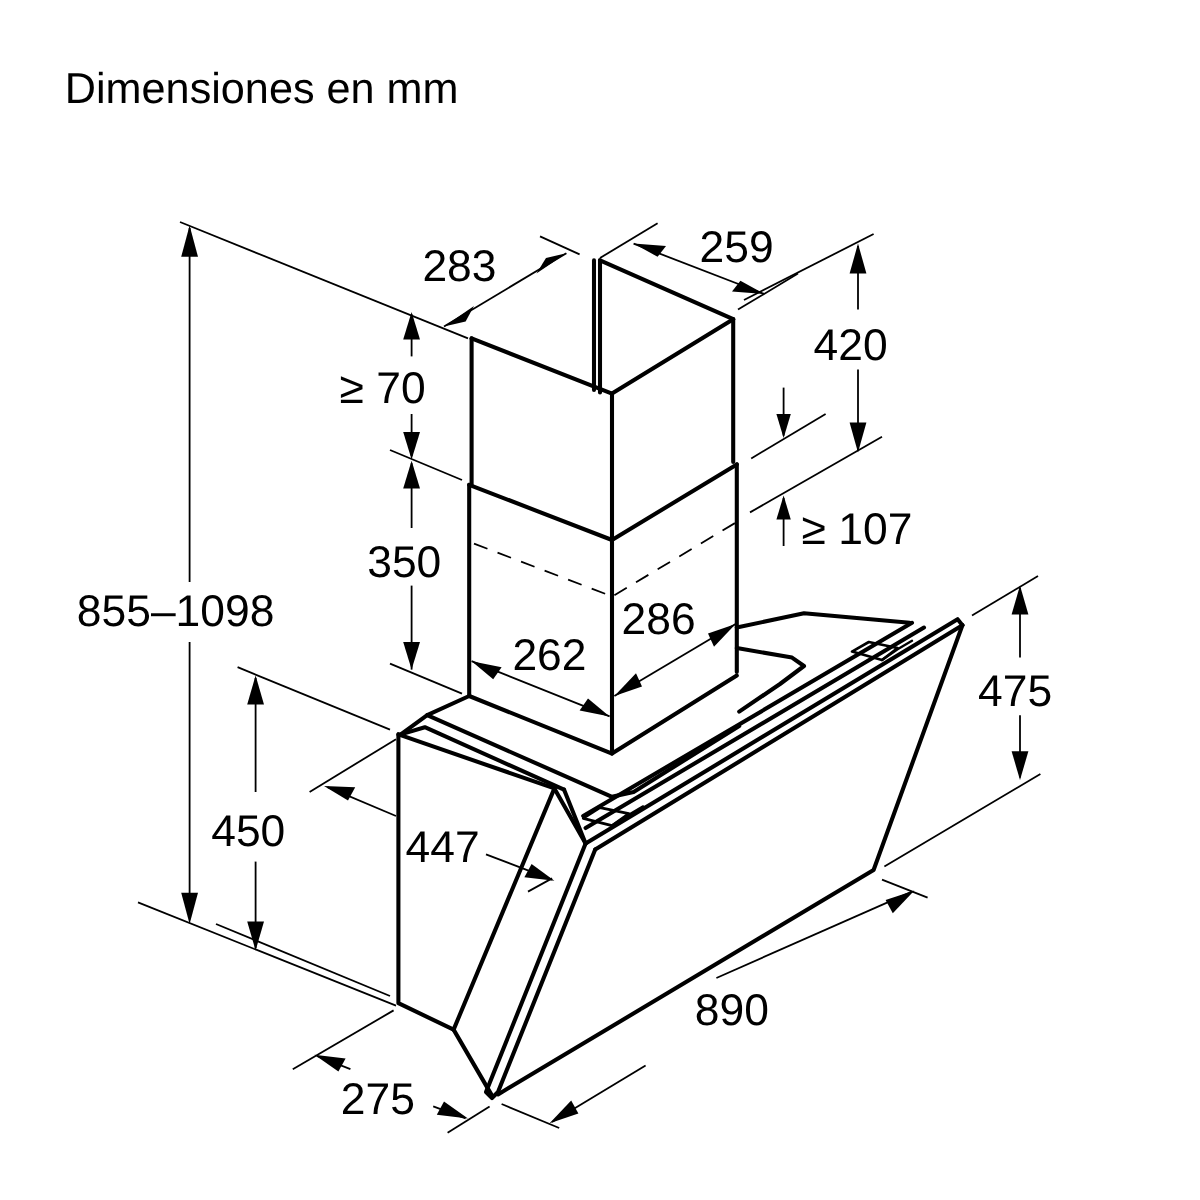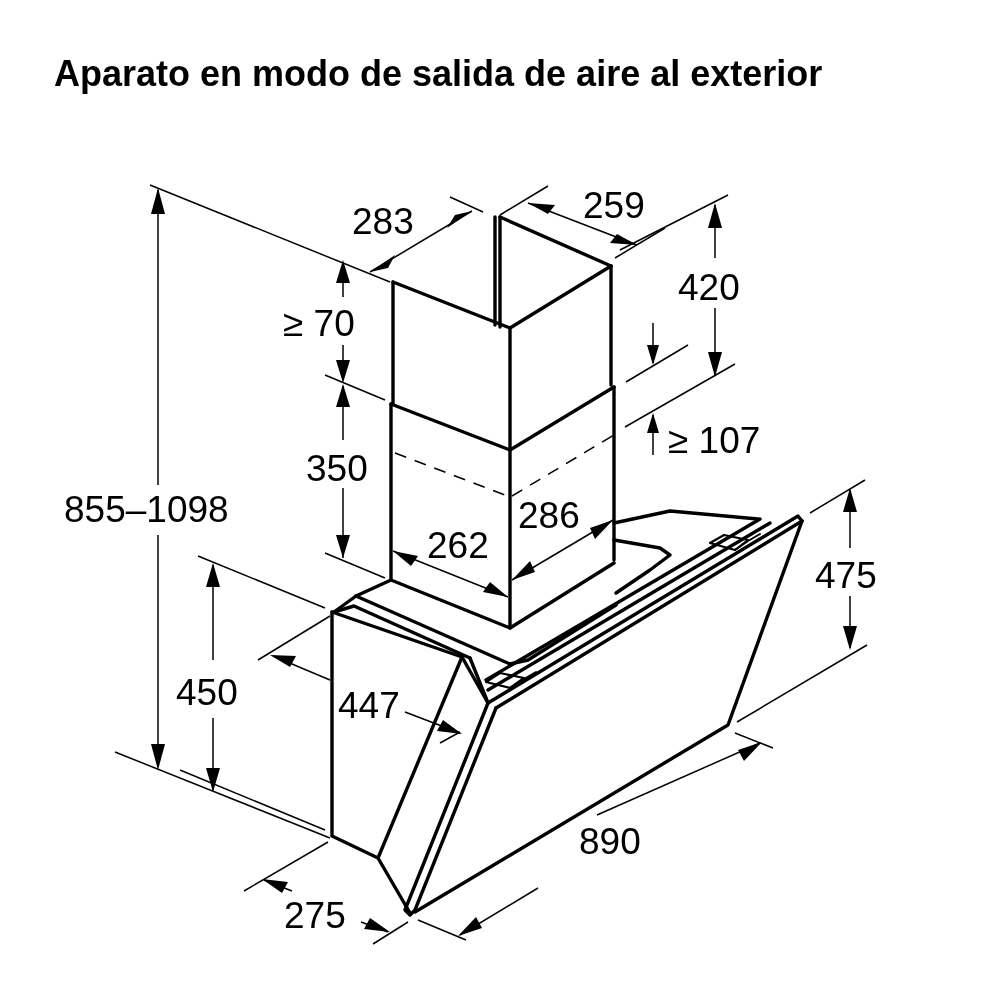--- a/index.html
+++ b/index.html
@@ -12,21 +12,21 @@
     .dim { font-family: "Liberation Sans", sans-serif; font-size: 37px; fill: #000; }
     .thick { stroke: #000; stroke-width: 3.4; fill: none; stroke-linejoin: round; stroke-linecap: round; }
     .thin { stroke: #000; stroke-width: 1.5; fill: none; }
     .dash { stroke: #000; stroke-width: 1.5; fill: none; stroke-dasharray: 12 9; }
     .arrow { fill: #000; stroke: none; }
   </style>
 </head>
 <body>
 
 <div class="title-block">
-  <p class="title">Aparato en modo de salida de aire al exterior</p>
+  <p class="subtitle">Dimensiones en mm</p>
 </div>
 
 <svg class="drawing" width="1000" height="1000" viewBox="0 0 1000 1000">
 
   <g>
     <polyline class="thick" points="393,282 393,404"></polyline>
     <polyline class="thick" points="393,282 510,328 611,266"></polyline>
     <polyline class="thick" points="495,217 495,325"></polyline>
     <polyline class="thick" points="500,217 500,327"></polyline>
     <polyline class="thick" points="500,217 611,266"></polyline>

